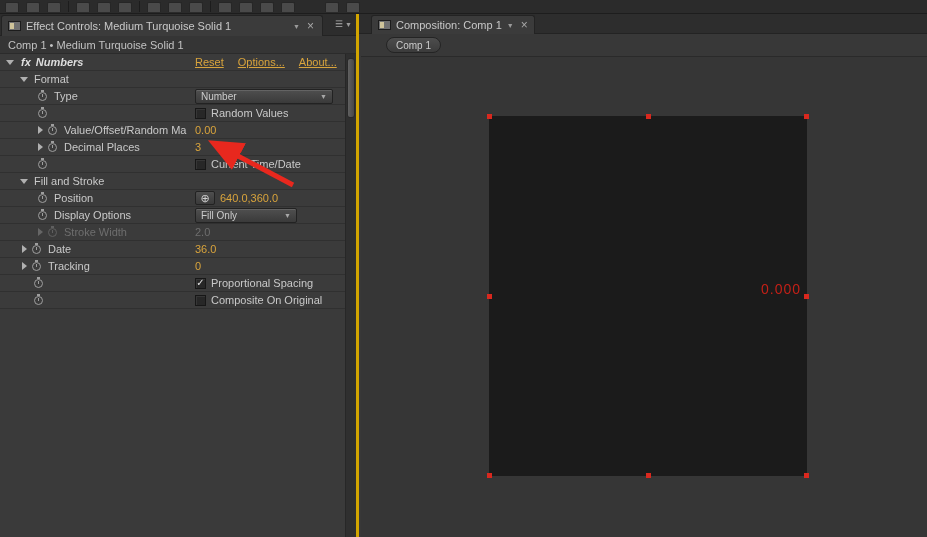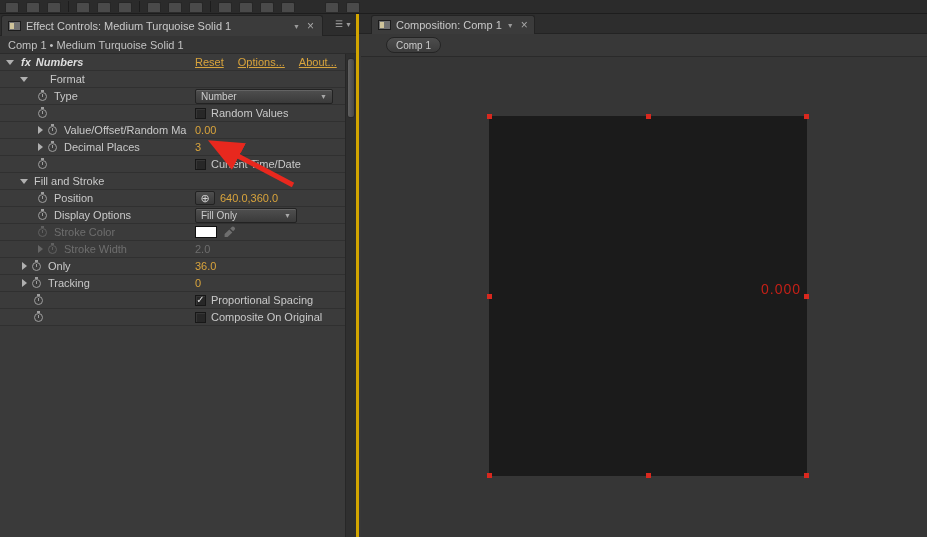--- a/index.html
+++ b/index.html
@@ -161,21 +161,21 @@
         <span class="ename">Numbers</span>
         <div class="val" style="gap:14px">
           <span class="lnk">Reset</span>
           <span class="lnk">Options...</span>
           <span class="lnk">About...</span>
         </div>
       </div>
 
       <div class="prow">
         <span class="tw down" style="margin-left:20px"></span>
-        <span class="plabel" style="margin-left:22px">Format</span>
+        <span class="plabel" style="margin-left:6px">Format</span>
       </div>
 
       <div class="prow">
         <span class="sw" style="margin-left:38px"></span>
         <span class="plabel">Type</span>
         <div class="val">
           <div class="dd" style="width:138px">
             <span>Number</span>
             <span class="ddarr">▼</span>
           </div>
@@ -237,44 +237,34 @@
         <span class="plabel">Display Options</span>
         <div class="val">
           <div class="dd" style="width:102px">
             <span>Fill Only</span>
             <span class="ddarr">▼</span>
           </div>
         </div>
       </div>
 
 
-      <div class="prow dim">
-        <span class="sw" style="margin-left:38px"></span>
-        <span class="plabel">Stroke Color</span>
-        <div class="val">
-          <span class="swatch" style="background-color: rgb(255, 255, 255);"></span>
-          <svg class="eyed" viewBox="0 0 14 13">
-            <path d="M9.5 1.2 a2 2 0 0 1 2.9 2.8 l-1.3 1.3 -2.9 -2.9 z M7.3 3.4 l3.0 3.0 -4.7 4.7 H2.6 V8.1 z"></path>
-          </svg>
-        </div>
-      </div>
 
       <div class="prow dim">
         <span class="tw right" style="margin-left:38px"></span>
         <span class="sw" style="margin-left:5px"></span>
         <span class="plabel">Stroke Width</span>
         <div class="val">
           <span class="hot">2.0</span>
         </div>
       </div>
 
       <div class="prow">
         <span class="tw right" style="margin-left:22px"></span>
         <span class="sw" style="margin-left:5px"></span>
-        <span class="plabel">Only</span>
+        <span class="plabel">Date</span>
         <div class="val">
           <span class="hot">36.0</span>
         </div>
       </div>
 
       <div class="prow">
         <span class="tw right" style="margin-left:22px"></span>
         <span class="sw" style="margin-left:5px"></span>
         <span class="plabel">Tracking</span>
         <div class="val">

